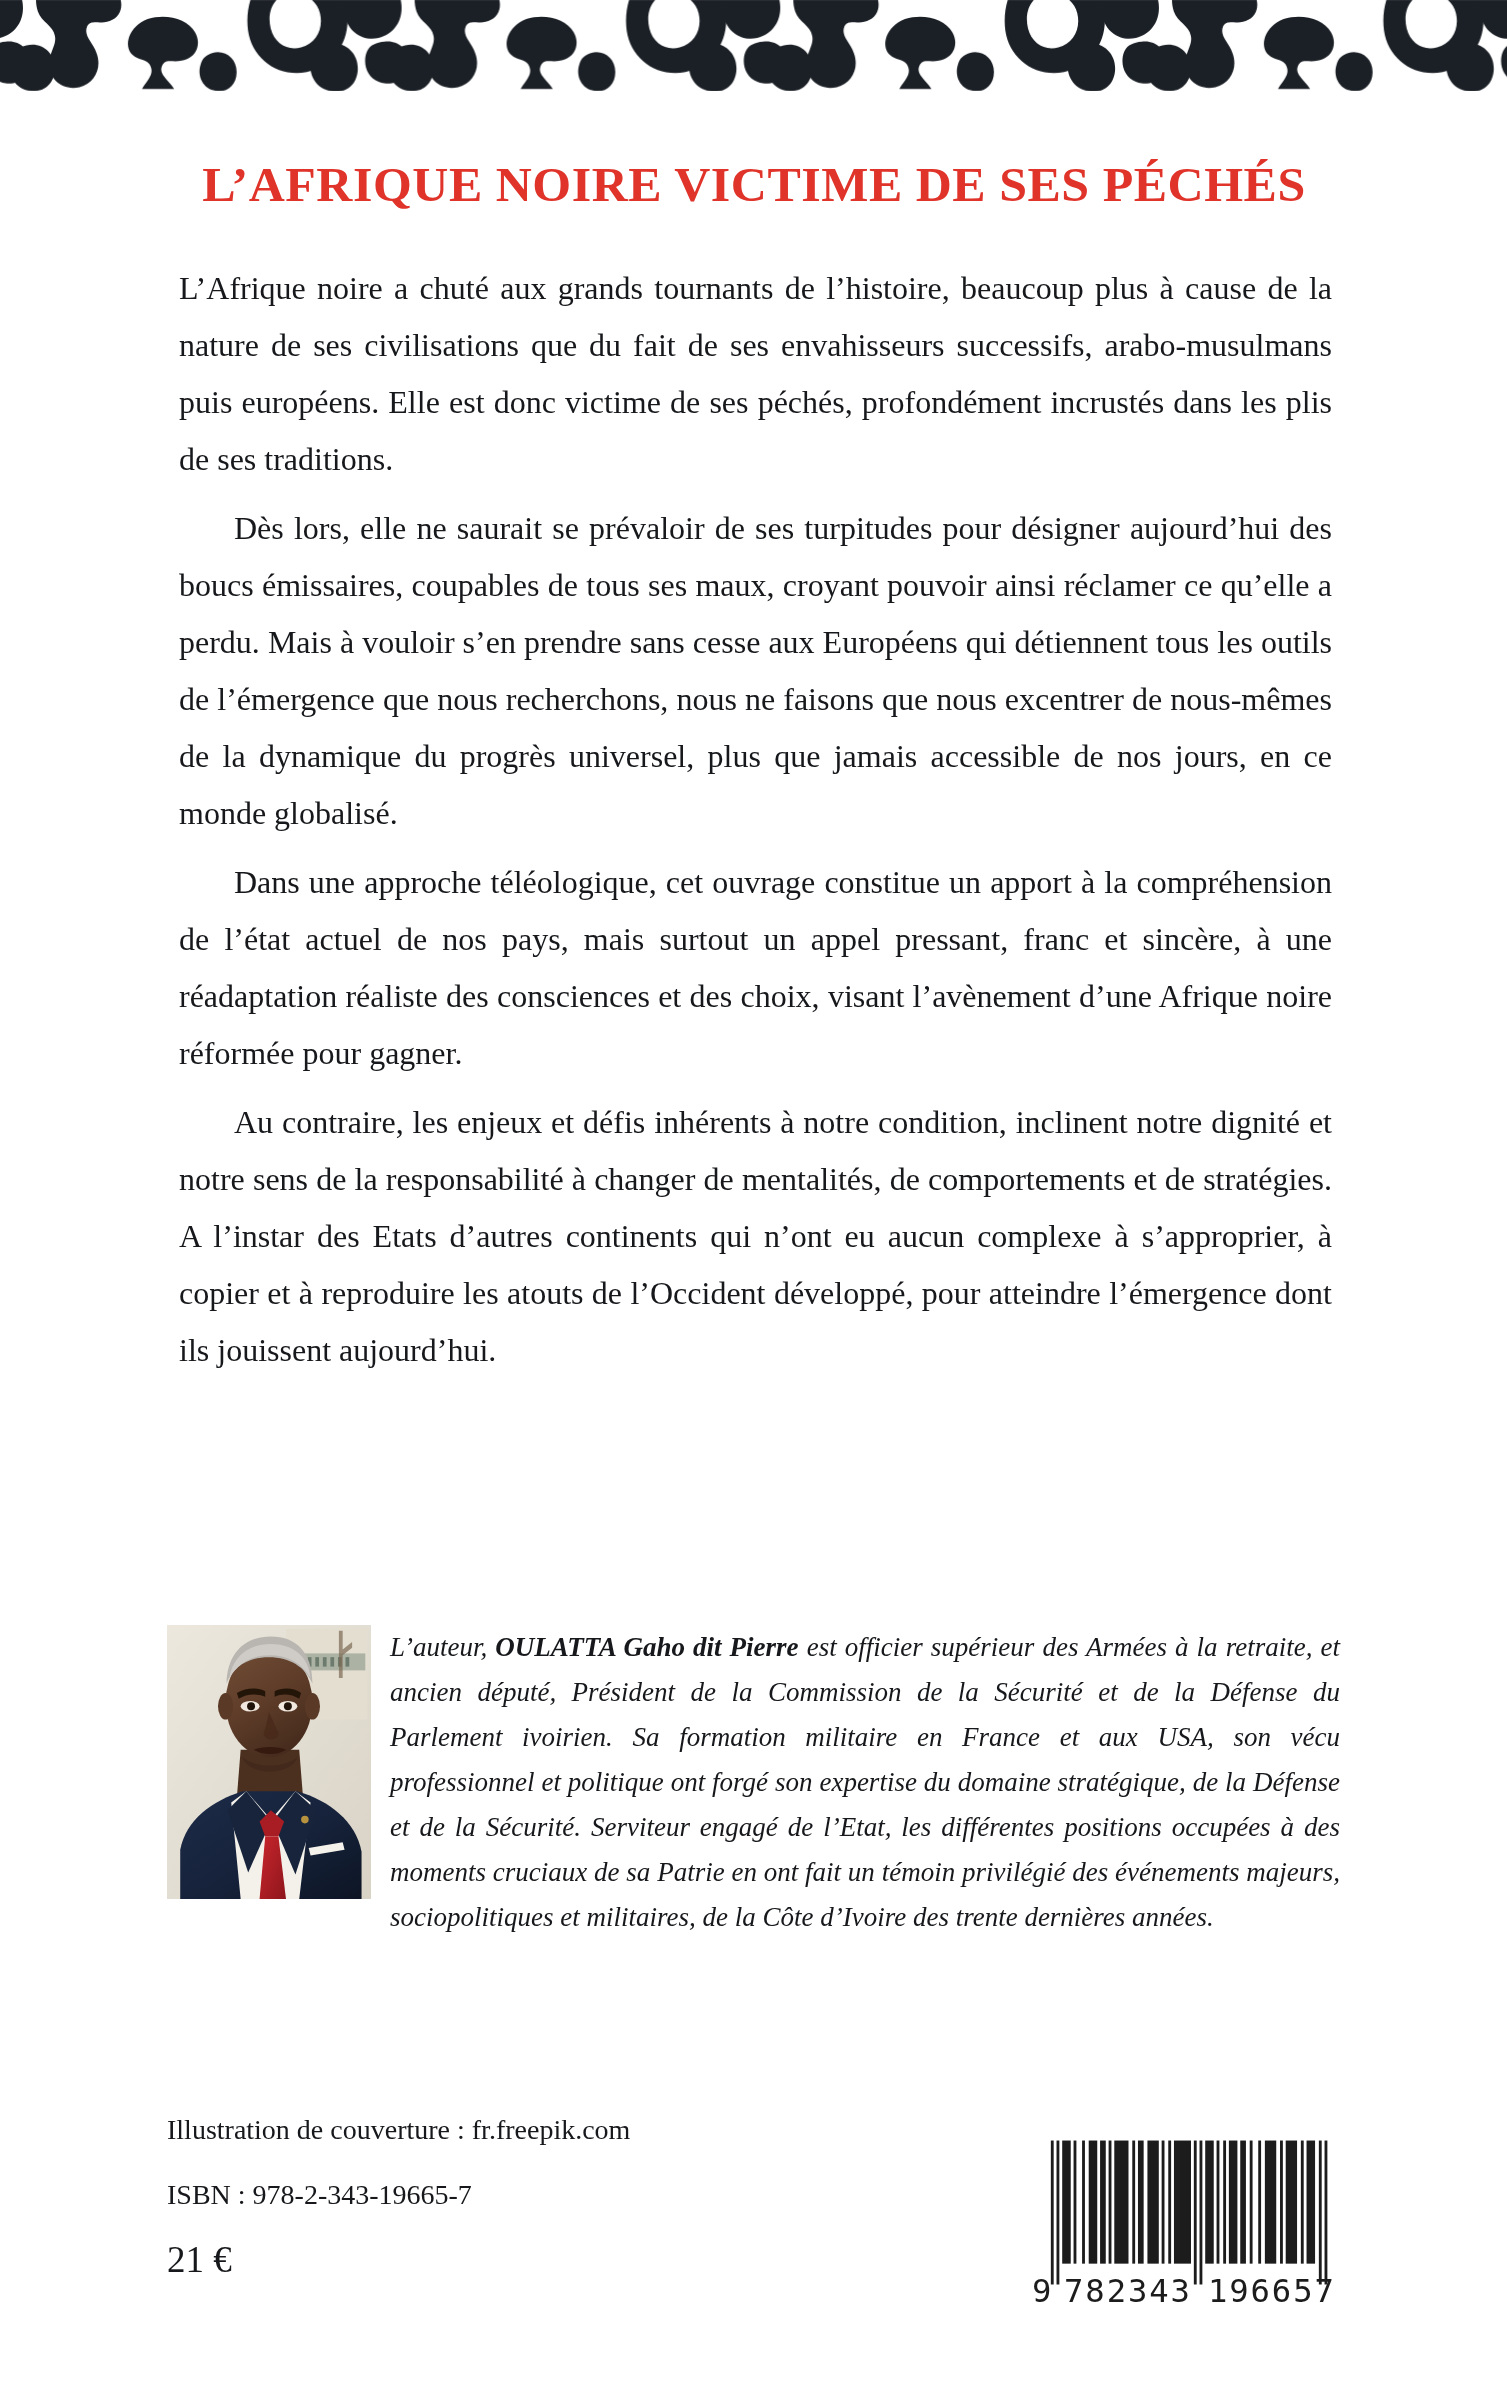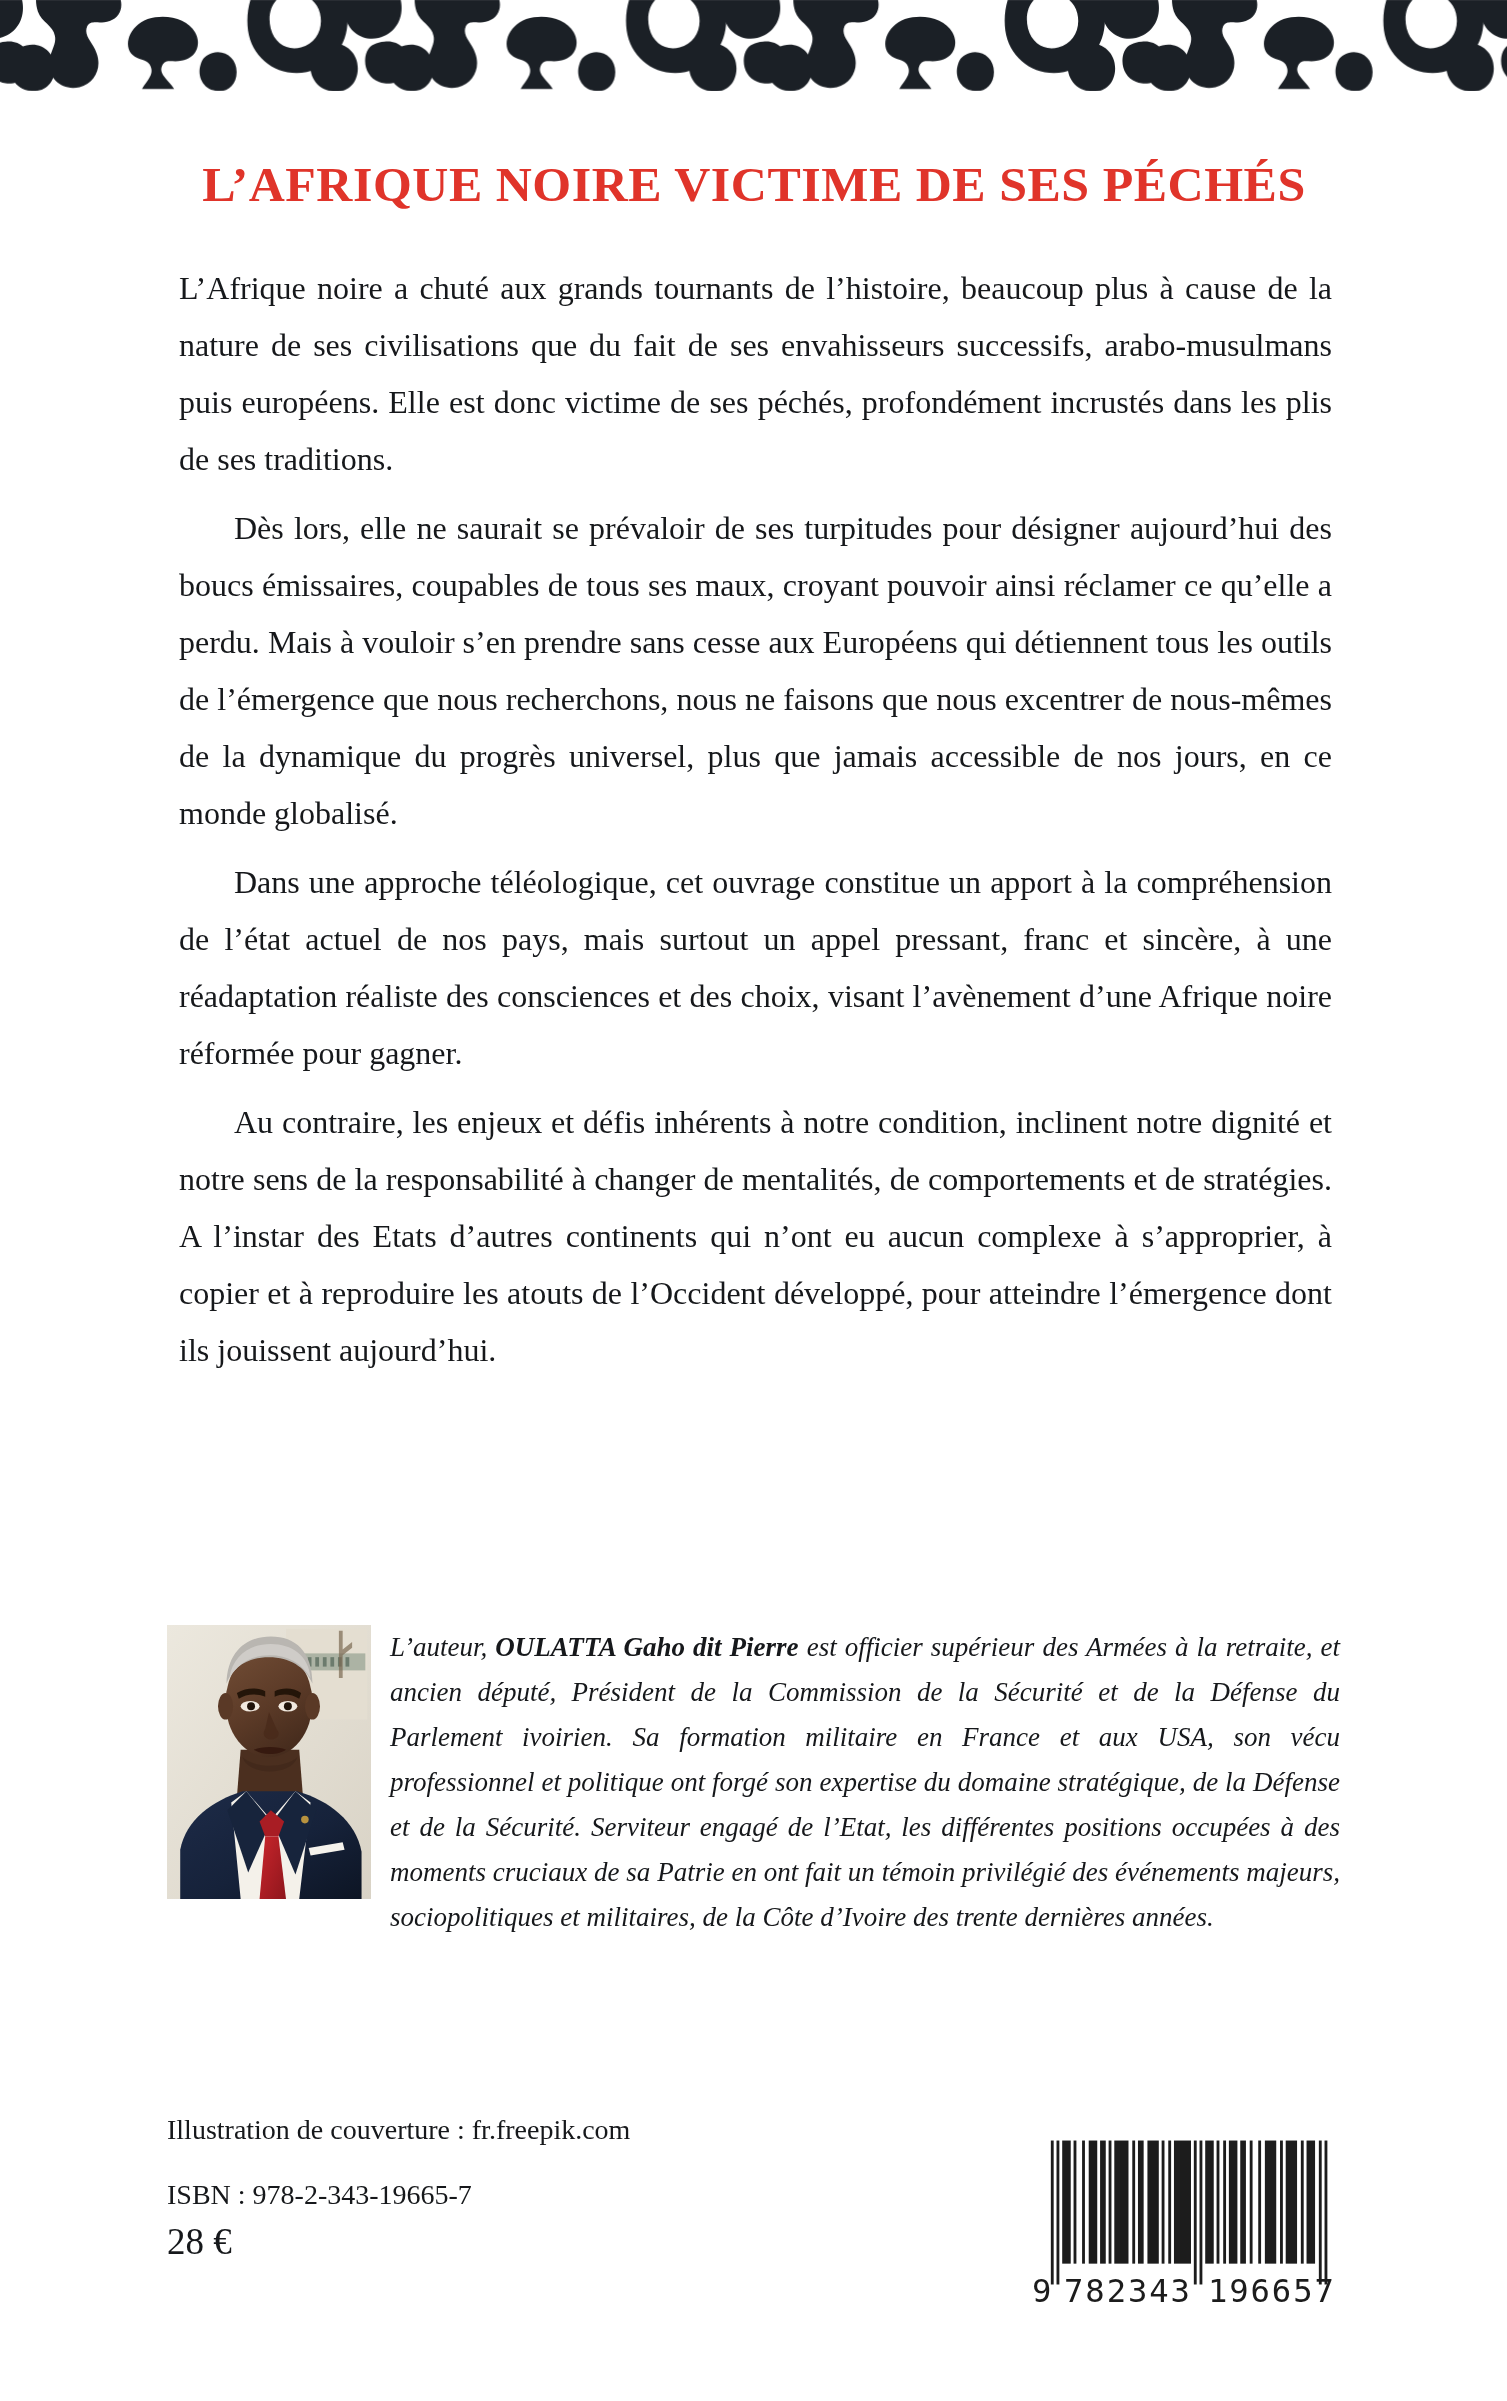--- a/index.html
+++ b/index.html
@@ -107,21 +107,21 @@
     width: 1177px;
   }
   .footer-line {
     font-family: "Liberation Serif", serif;
     font-size: 28px;
     line-height: 36px;
     color: #16181b;
     margin: 0;
   }
   .credit { margin-bottom: 29px; }
-  .isbn   { margin-bottom: 5px; }
+  .isbn   { margin-bottom: 23px; }
   .price  { font-size: 37px; line-height: 47px; }
 
   
   .barcode {
     position: absolute;
     left: 1030px;
     top: 2131px;
     width: 322px;
     height: 199px;
   }
@@ -264,21 +264,21 @@
     </svg>
   </div>
   <p class="bio-text">
     <span>L’auteur, </span><span class="author-name">OULATTA Gaho dit Pierre</span><span> est officier supérieur des Armées à la retraite, et ancien député, Président de la Commission de la Sécurité et de la Défense du Parlement ivoirien. Sa formation militaire en France et aux USA, son vécu professionnel et politique ont forgé son expertise du domaine stratégique, de la Défense et de la Sécurité. Serviteur engagé de l’Etat, les différentes positions occupées à des moments cruciaux de sa Patrie en ont fait un témoin privilégié des événements majeurs, sociopolitiques et militaires, de la Côte d’Ivoire des trente dernières années.</span>
   </p>
 </div>
 
 <div class="footer">
   <p class="footer-line credit">Illustration de couverture : fr.freepik.com</p>
   <p class="footer-line isbn">ISBN : 978-2-343-19665-7</p>
-  <p class="footer-line price">28 €</p>
+  <p class="footer-line price">21 €</p>
 </div>
 
 <div class="barcode">
   <svg width="322" height="199" viewBox="0 0 340 210" xmlns="http://www.w3.org/2000/svg">
     <rect x="0" y="0" width="340" height="210" fill="#ffffff"></rect>
     <g id="bars" fill="#1c1c1c">
 
       <rect x="22" y="10" width="3" height="152"></rect>
       <rect x="28" y="10" width="3" height="152"></rect>
 

